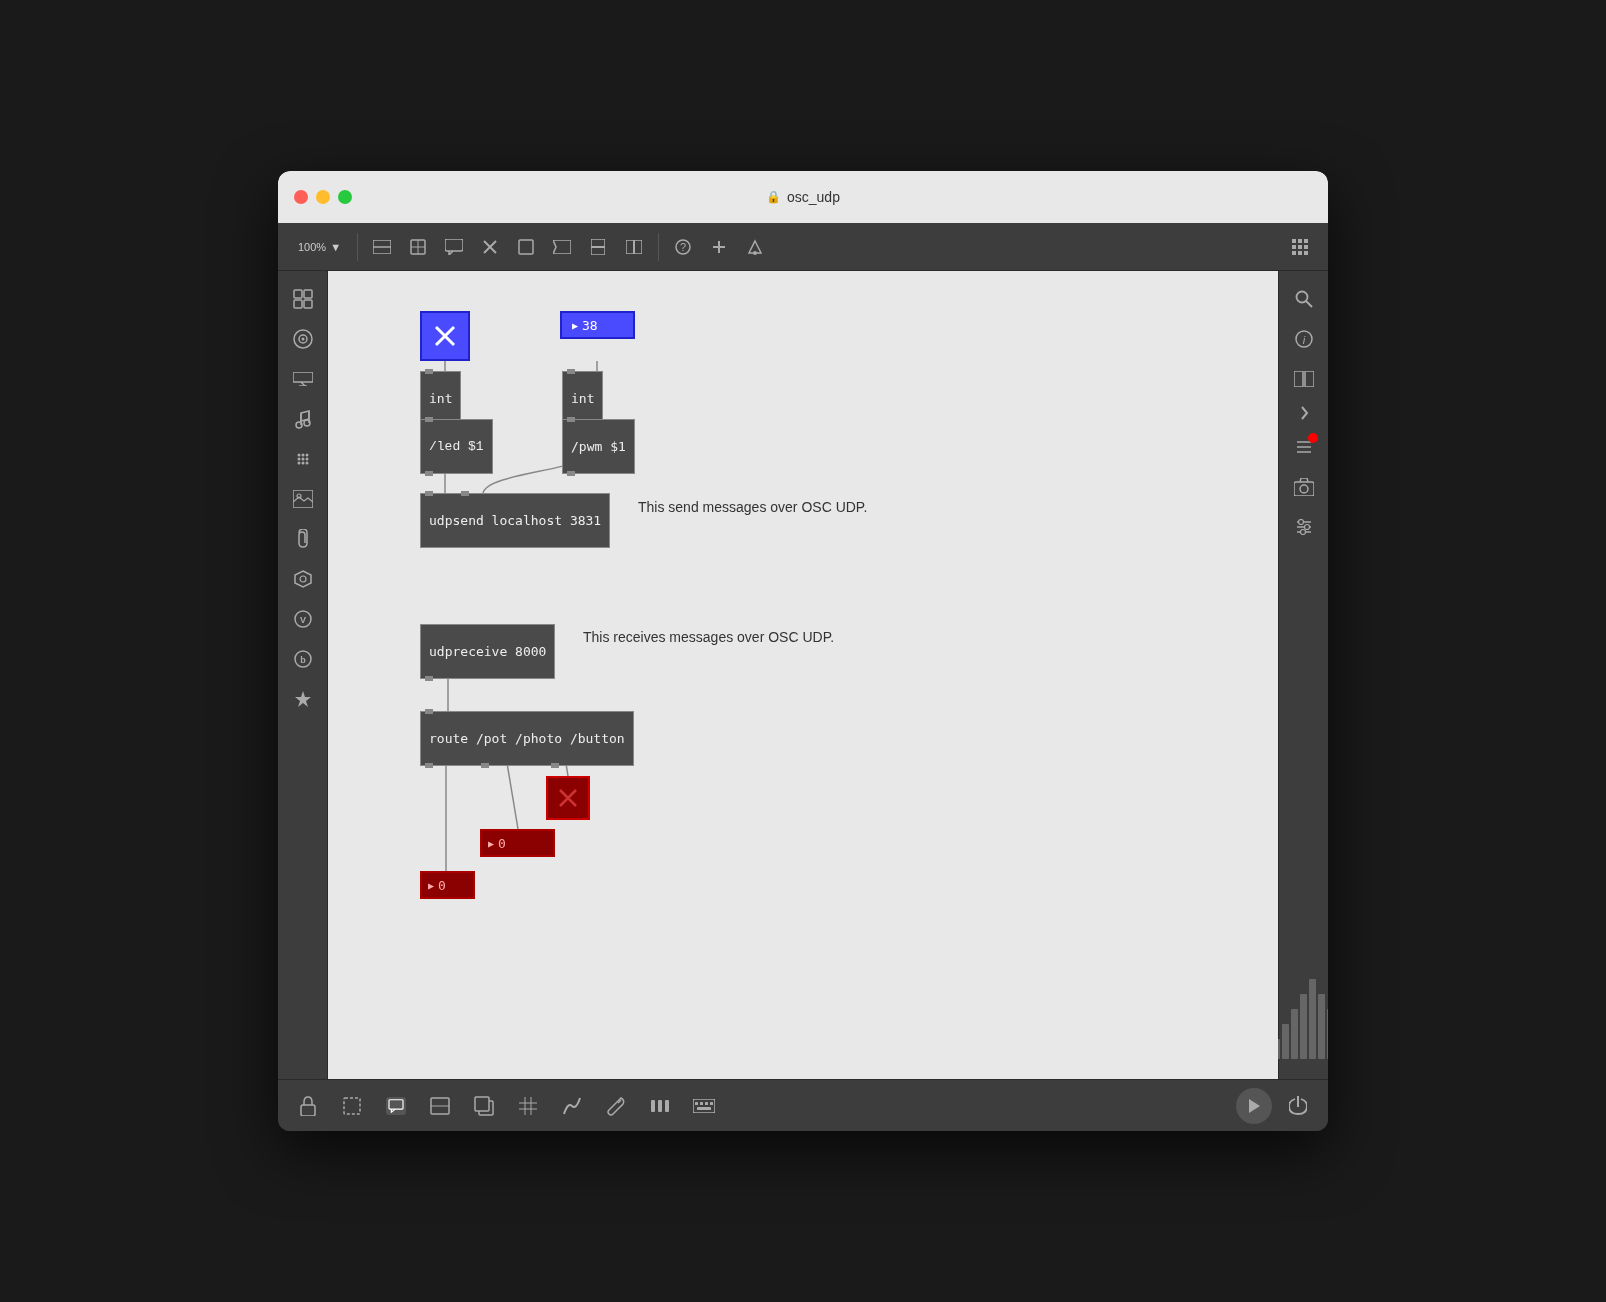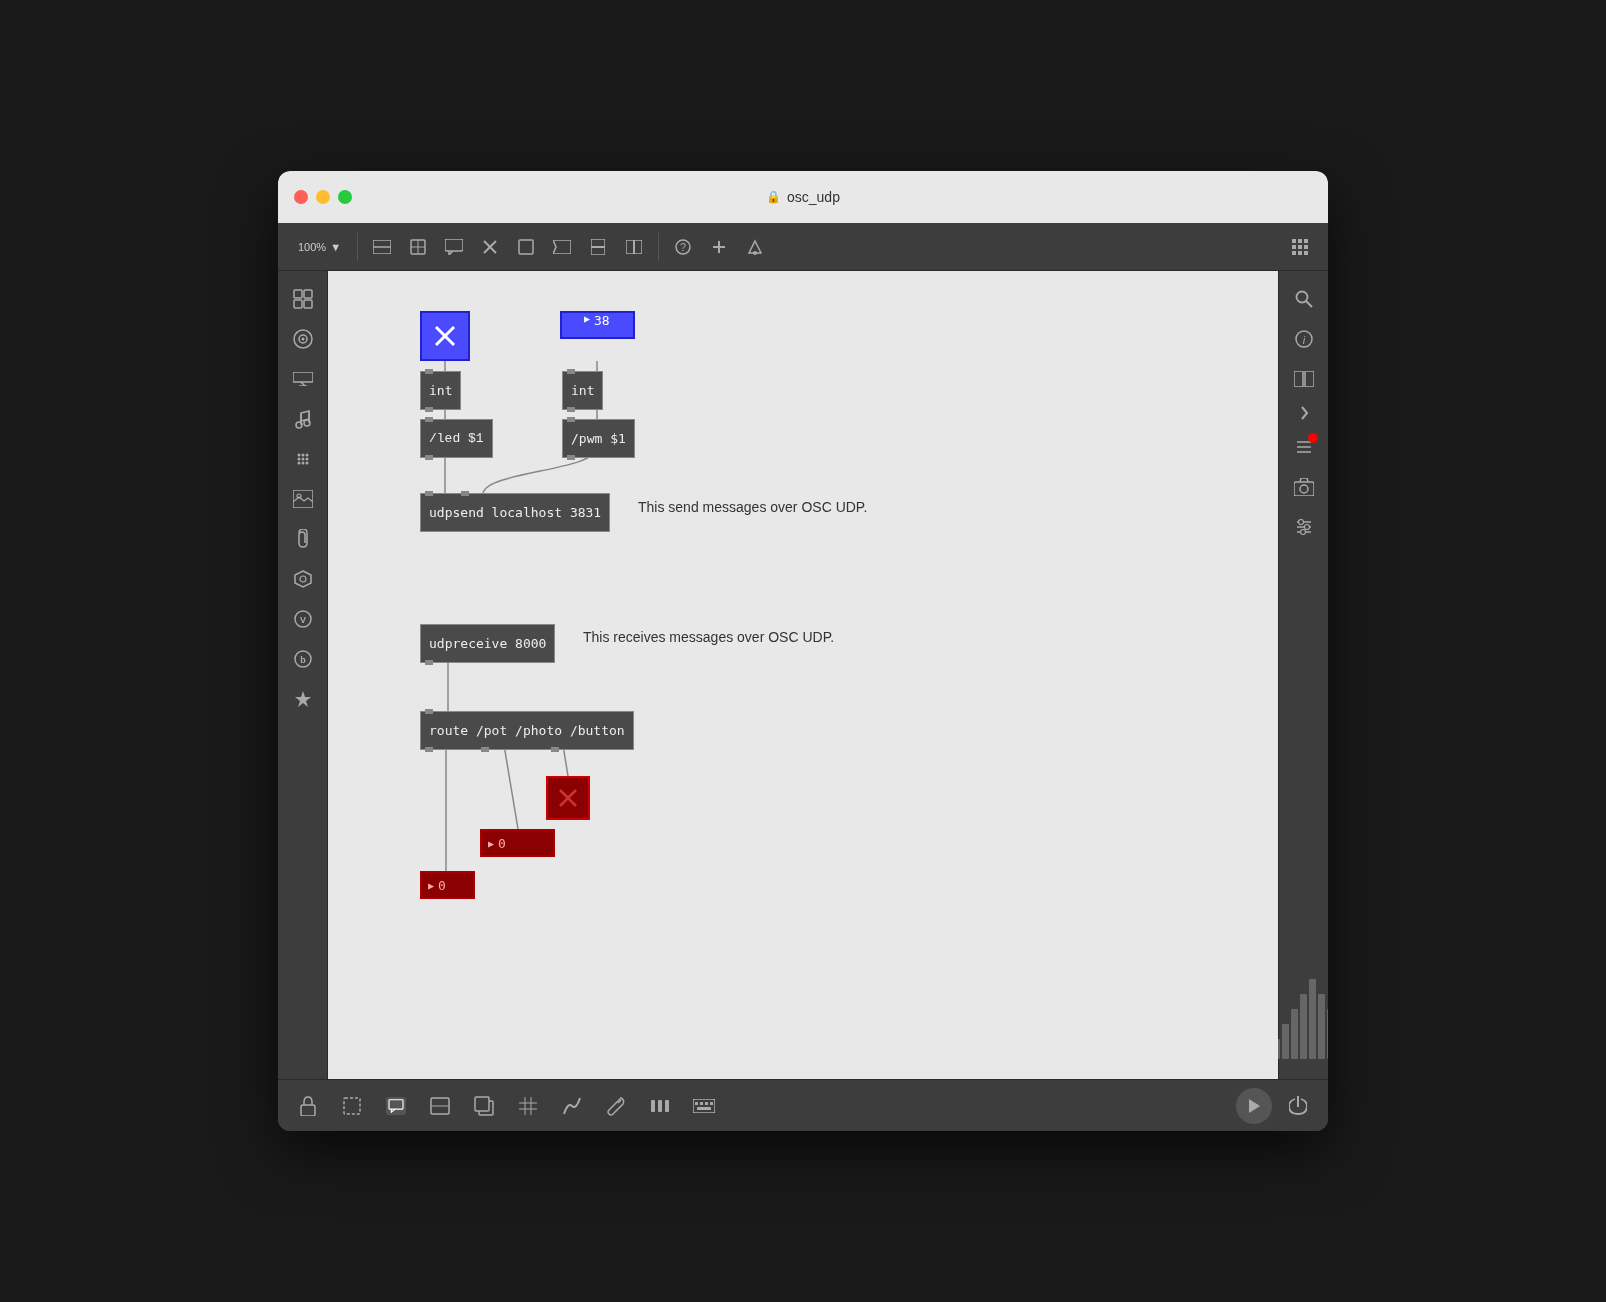--- a/index.html
+++ b/index.html
@@ -197,36 +197,37 @@
       color: white;
       font-size: 22px;
       font-weight: bold;
     }
     .pd-number-blue {
       width: 75px;
       height: 28px;
       background: #4a4aff;
       border: 2px solid #2222cc;
       display: flex;
-      padding: 0 22px;
+      align-items: center;
+      padding: 0 10px;
       color: white;
       font-size: 13px;
       font-family: monospace;
     }
     .pd-number-blue::before {
       content: '▶';
       font-size: 10px;
       margin-right: 4px;
     }
     .pd-box {
       background: #4a4a4a;
       border: 1px solid #888;
       color: #eee;
       font-size: 13px;
-      padding: 11px 8px;
+      padding: 19px 8px;
       font-family: monospace;
       white-space: nowrap;
     }
     .pd-inlet {
       width: 8px;
       height: 5px;
       background: #888;
       position: absolute;
       top: -3px;
     }

